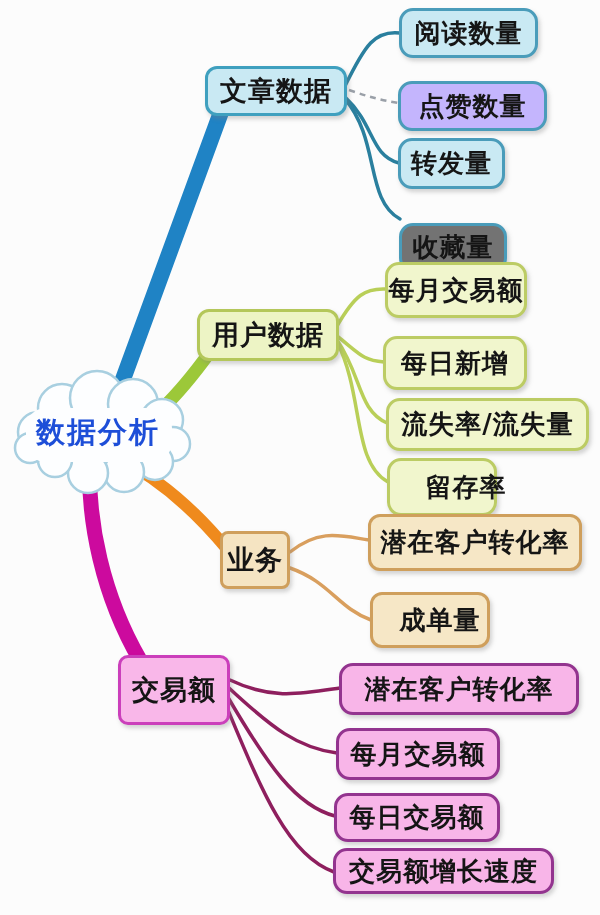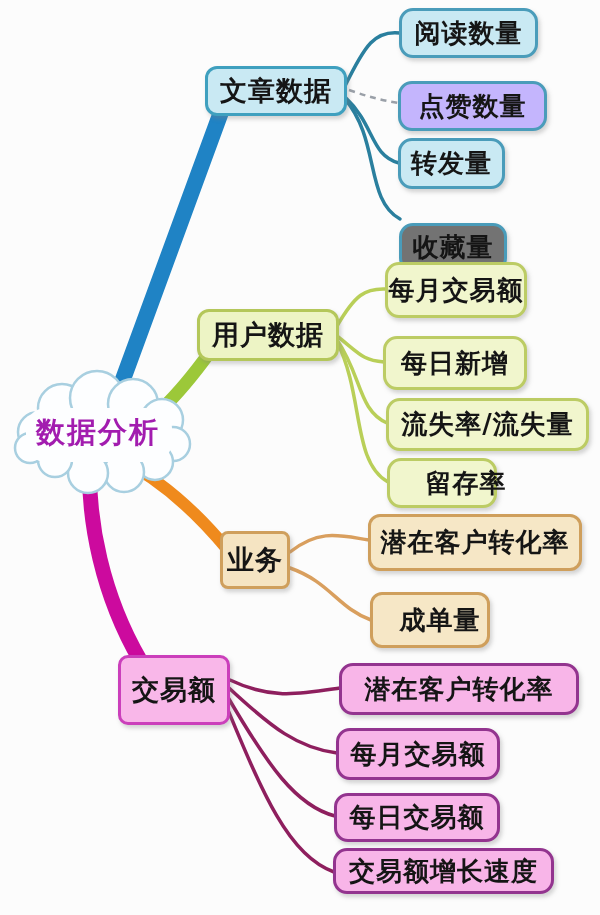--- a/index.html
+++ b/index.html
@@ -17,21 +17,21 @@
     font-size:26px;
   }
   .topic{font-size:27px;}
   .r14{border-radius:14px;}
   .r12{border-radius:12px;}
   .r10{border-radius:10px;}
   .r8{border-radius:8px;}
   #root-label{
     position:absolute;left:12px;top:412px;width:172px;height:42px;
     display:flex;align-items:center;justify-content:center;
-    font-size:29px;font-weight:bold;color:#a21caf;letter-spacing:2px;
+    font-size:29px;font-weight:bold;color:#1d4ed8;letter-spacing:2px;
     white-space:nowrap;
   }
 </style>
 </head>
 <body>
 
 <svg id="canvas" viewBox="0 0 600 915">
 
   <path d="M100,442 L224,104" stroke-width="16" stroke-linecap="round" fill="none" stroke="#1f83c5"></path>
   <path d="M106,448 C150,426 178,396 210,352" stroke-width="13" stroke-linecap="round" fill="none" stroke="#9cc839"></path>
@@ -77,21 +77,21 @@
 <div class="node topic r12" style="left: 205px; top: 66px; width: 142px; height: 50px; background: rgb(201, 233, 243); border-color: rgb(63, 160, 191);">文章数据</div>
 <div class="node r14" style="left: 399px; top: 8px; width: 139px; height: 50px; background: rgb(201, 233, 243); border-color: rgb(74, 156, 186);">阅读数量</div>
 <div class="node r14" style="left: 398px; top: 81px; width: 149px; height: 50px; background: #c4b5fd; border-color: rgb(74, 156, 186);">点赞数量</div>
 <div class="node r14" style="left: 398px; top: 138px; width: 107px; height: 51px; background: rgb(201, 233, 243); border-color: rgb(74, 156, 186); text-align: right;">转发量</div>
 <div class="node r14" style="left: 399px; top: 195px; width: 108px; height: 49px; background: #737373; border-color: rgb(74, 156, 186); margin-top: 28px;">收藏量</div>
 
 <div class="node topic r12" style="left: 197px; top: 309px; width: 142px; height: 52px; background: rgb(237, 244, 197); border-color: rgb(180, 199, 90);">用户数据</div>
 <div class="node r14" style="left: 385px; top: 262px; width: 142px; height: 56px; background: rgb(241, 246, 205); border-color: rgb(188, 204, 100);">每月交易额</div>
 <div class="node r14" style="left: 383px; top: 336px; width: 144px; height: 54px; background: rgb(241, 246, 205); border-color: rgb(188, 204, 100);">每日新增</div>
 <div class="node r14" style="left: 386px; top: 398px; width: 203px; height: 53px; background: rgb(241, 246, 205); border-color: rgb(188, 204, 100);">流失率/流失量</div>
-<div class="node r14" style="left: 387px; top: 458px; width: 110px; height: 50px; background: rgb(241, 246, 205); border-color: rgb(188, 204, 100); padding-left: 48px;">留存率</div>
+<div class="node r14" style="left: 387px; top: 458px; width: 110px; height: 58px; background: rgb(241, 246, 205); border-color: rgb(188, 204, 100); padding-left: 48px;">留存率</div>
 
 <div class="node topic r8" style="left: 220px; top: 531px; width: 70px; height: 58px; background: rgb(245, 228, 194); border-color: rgb(207, 159, 92);">业务</div>
 <div class="node r12" style="left: 368px; top: 514px; width: 214px; height: 57px; background: rgb(246, 231, 198); border-color: rgb(207, 159, 92);">潜在客户转化率</div>
 <div class="node r12" style="left: 370px; top: 592px; width: 120px; height: 56px; background: rgb(246, 231, 198); border-color: rgb(207, 159, 92); padding-left: 20px;">成单量</div>
 
 <div class="node topic r10" style="left: 118px; top: 655px; width: 112px; height: 70px; background: rgb(249, 183, 233); border-color: rgb(203, 63, 187);">交易额</div>
 <div class="node r14" style="left: 339px; top: 663px; width: 240px; height: 52px; background: rgb(248, 181, 232); border-color: rgb(147, 52, 143);">潜在客户转化率</div>
 <div class="node r14" style="left: 336px; top: 728px; width: 164px; height: 52px; background: rgb(248, 181, 232); border-color: rgb(147, 52, 143);">每月交易额</div>
 <div class="node r14" style="left: 334px; top: 793px; width: 166px; height: 49px; background: rgb(248, 181, 232); border-color: rgb(147, 52, 143);">每日交易额</div>
 <div class="node r14" style="left: 333px; top: 848px; width: 221px; height: 46px; background: rgb(248, 181, 232); border-color: rgb(147, 52, 143);">交易额增长速度</div>

